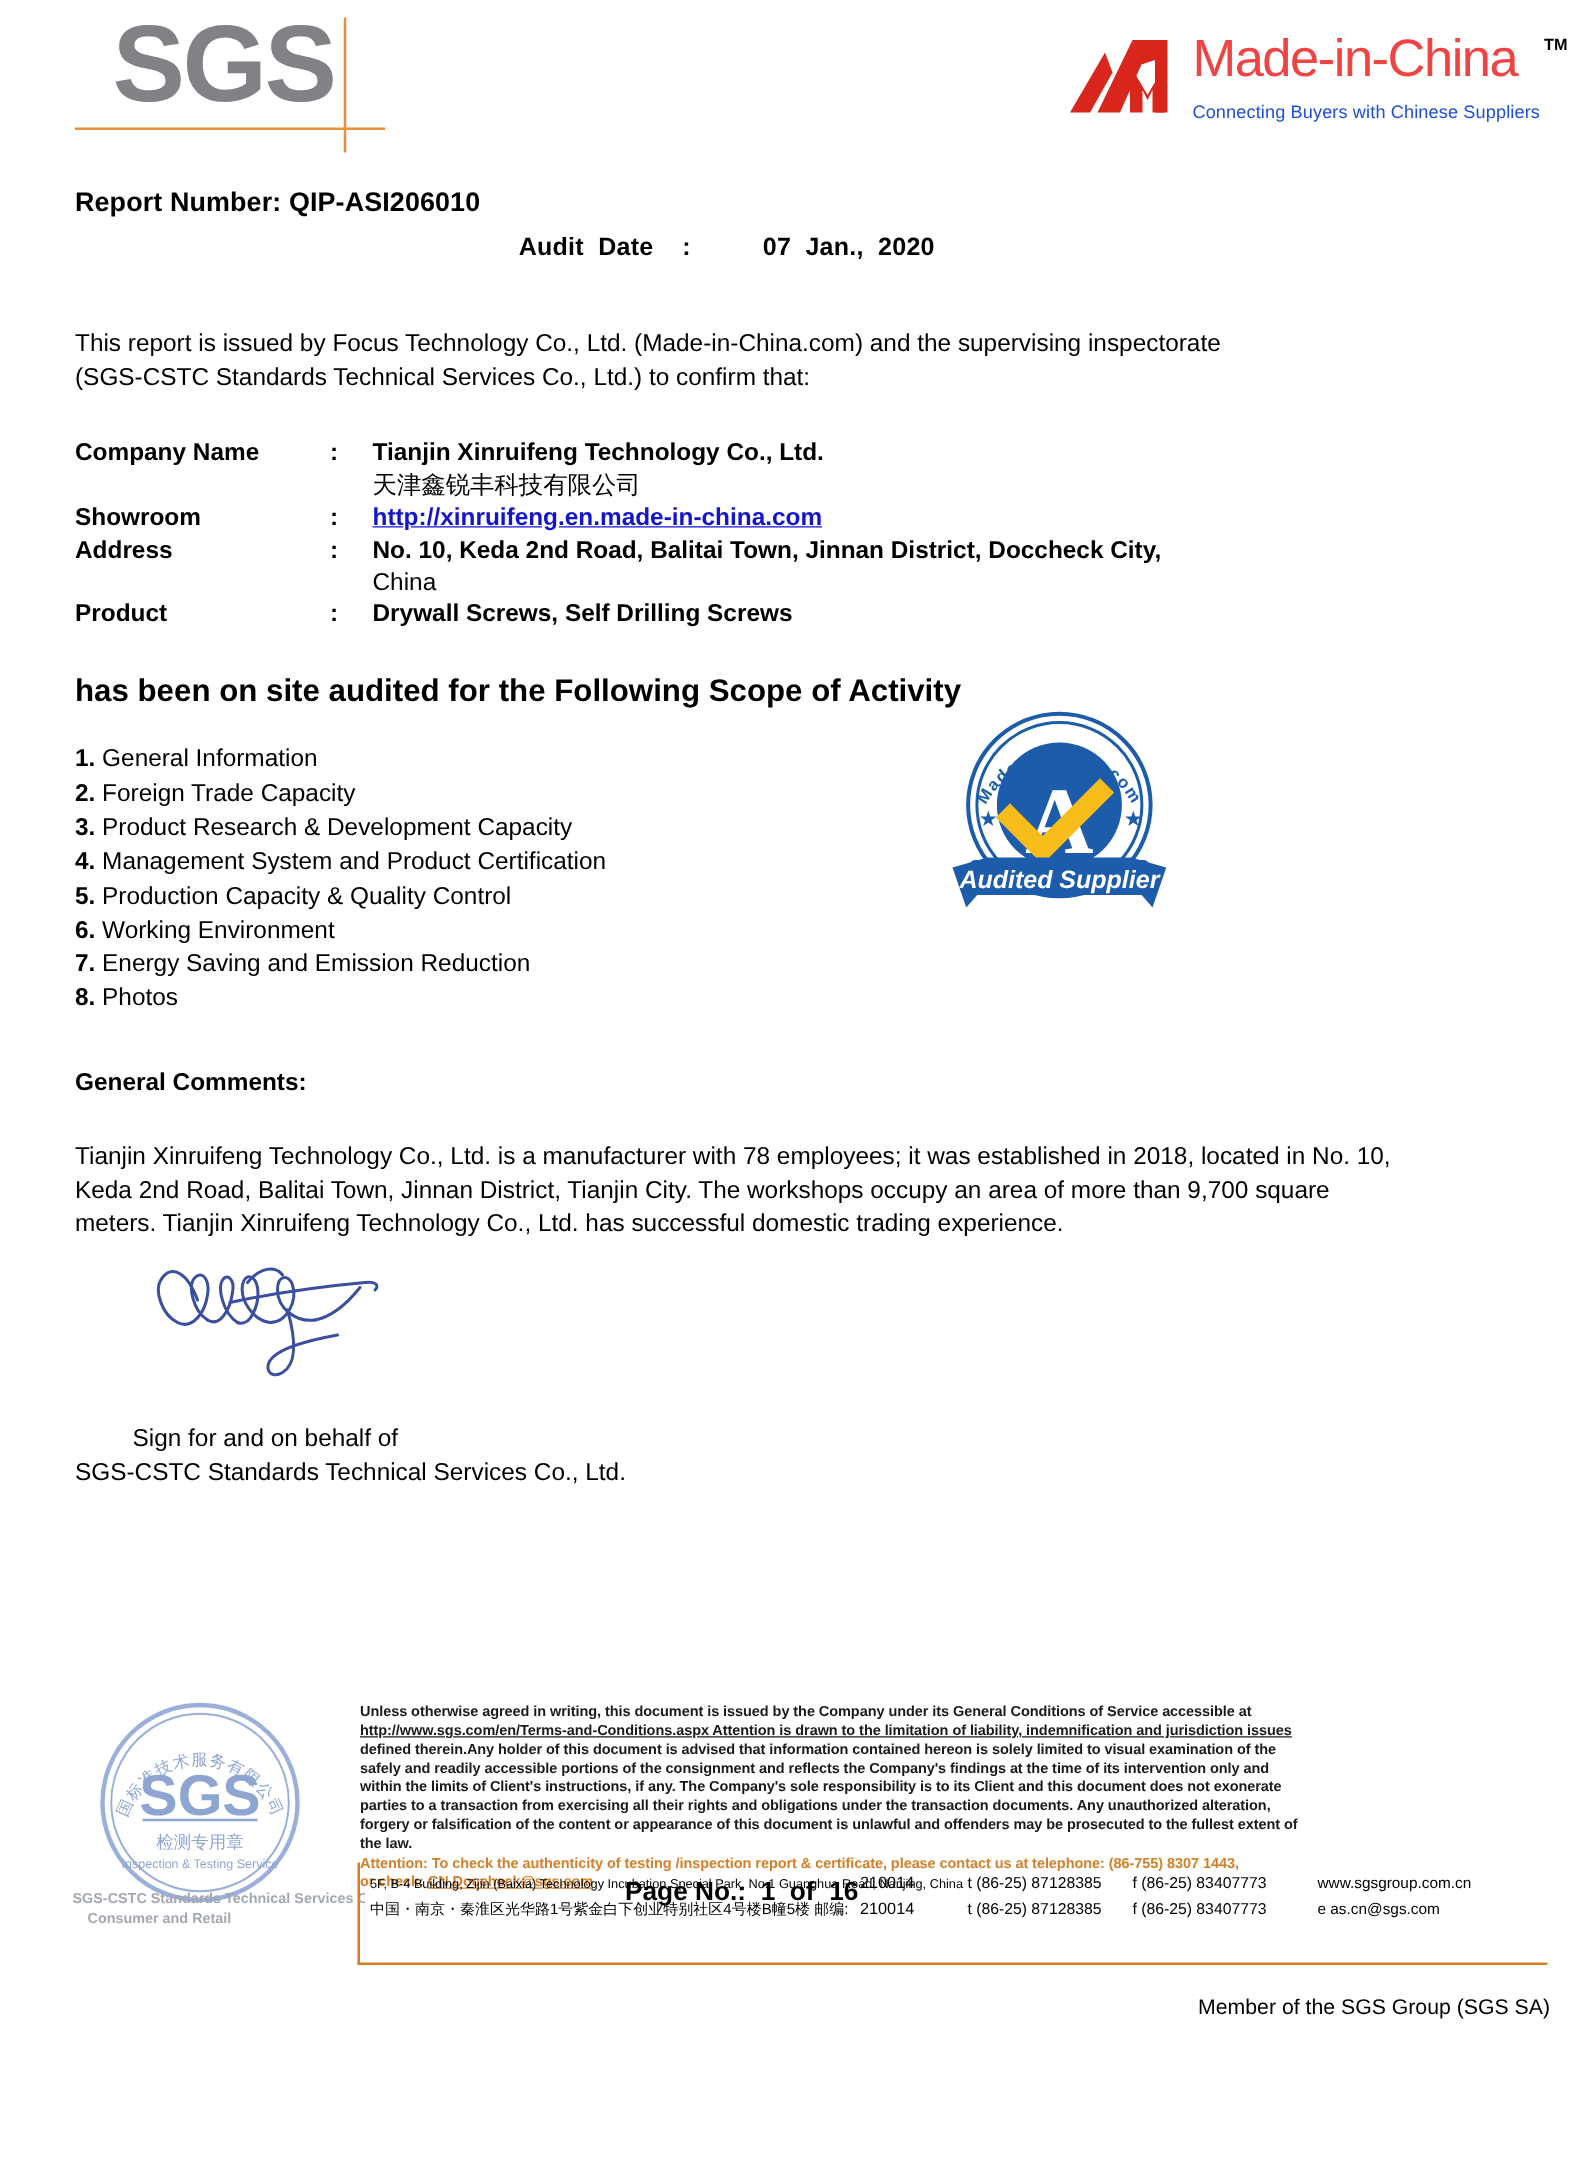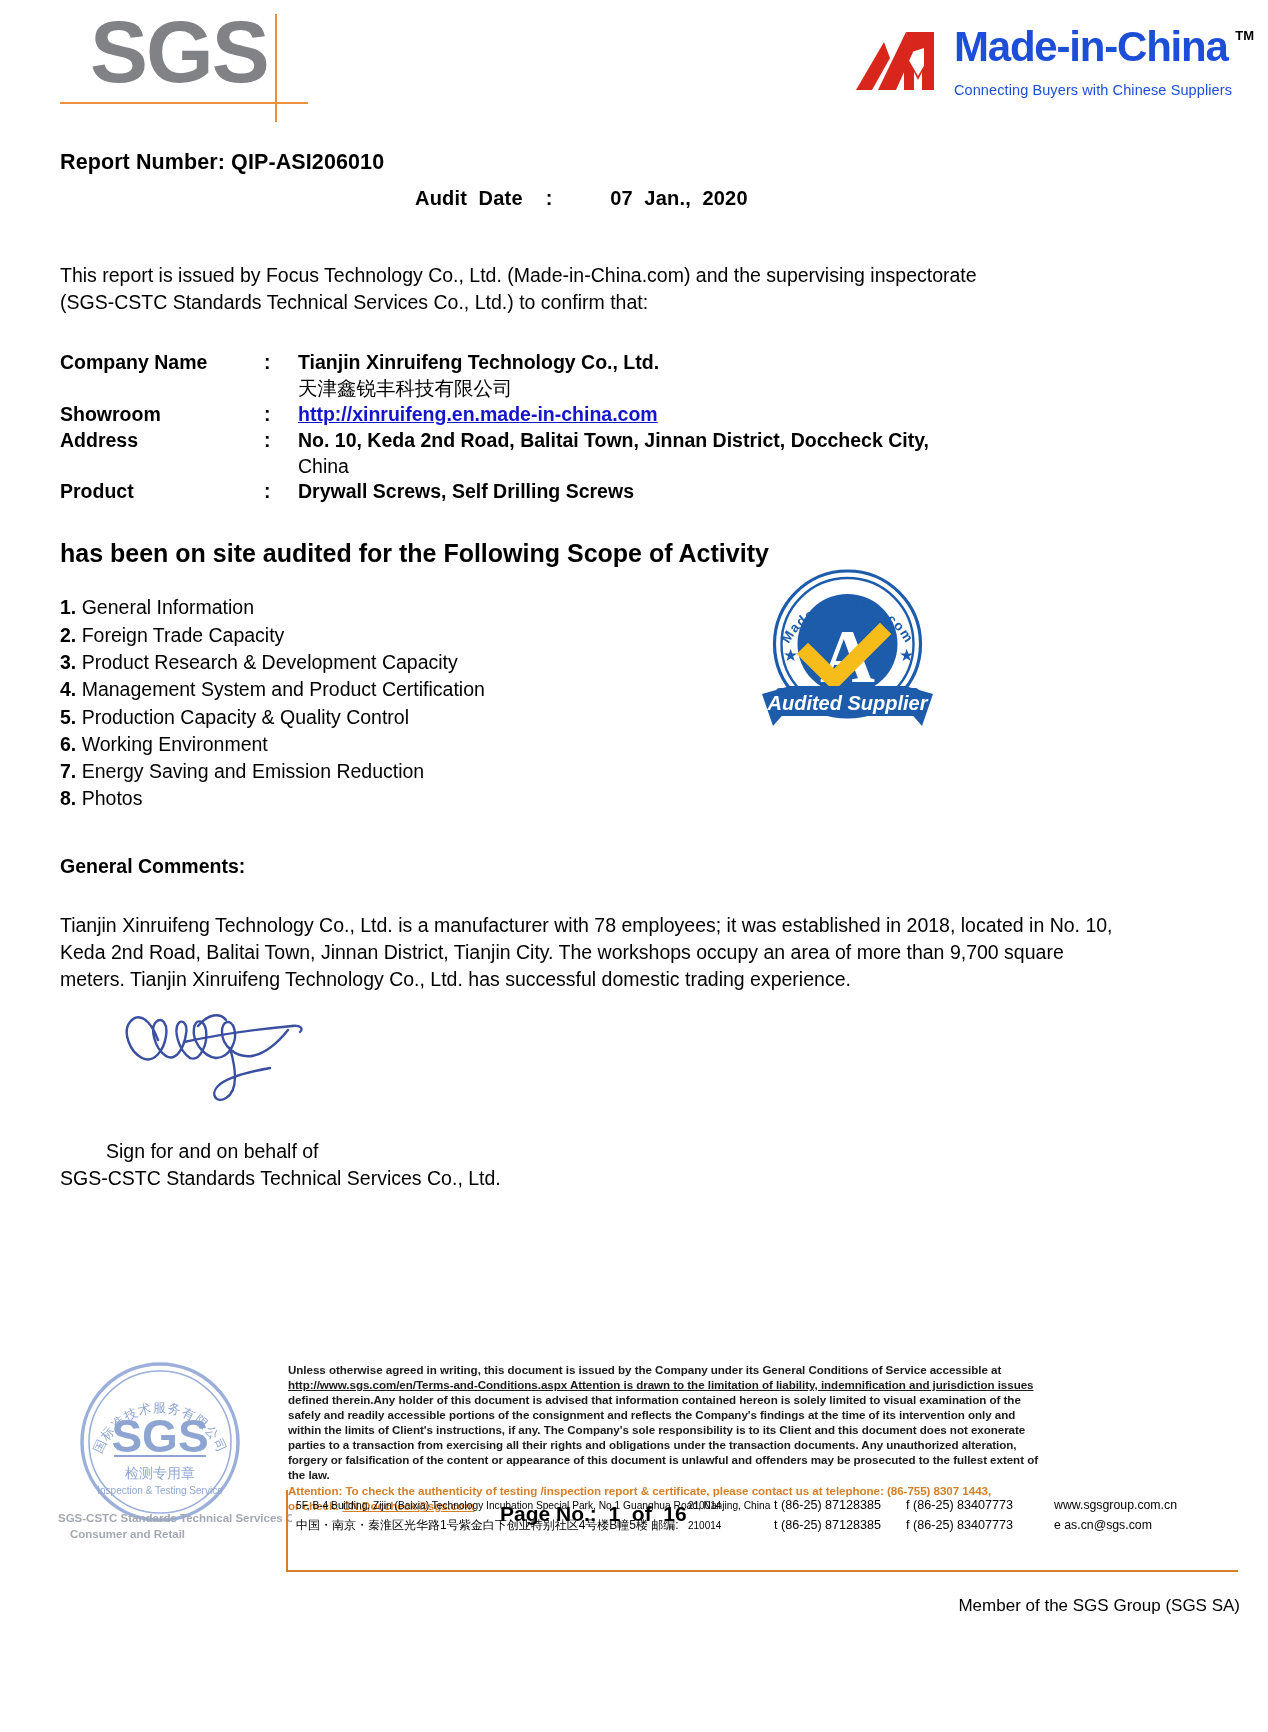--- a/index.html
+++ b/index.html
@@ -60,24 +60,24 @@
     right: 36px;
     top: 26px;
     height: 82px;
     display: flex;
     align-items: flex-start;
   }
   .mic-mark { width: 92px; height: 62px; flex: none; margin-top: 4px; }
   .mic-words { margin-left: 6px; position: relative; }
   .mic-title {
     font-size: 42px;
-    font-weight: bold;
+    font-weight: normal;
     letter-spacing: -1.2px;
     line-height: 1.02;
-    color: #1d4ed8;
+    color: #ef4444;
     white-space: nowrap;
   }
   .mic-tm {
     position: absolute;
     right: -22px;
     top: 2px;
     font-size: 13px;
     font-weight: bold;
   }
   .mic-sub {
@@ -238,21 +238,21 @@
   .addr-line {
     display: flex;
     align-items: baseline;
     font-size: 11px;
     line-height: 1.55;
     white-space: nowrap;
     color: #000;
   }
   .addr-line .a1 { width: 392px; font-size: 10.2px; }
   .addr-line .a1cn { width: 392px; font-size: 12px; }
-  .addr-line .zip { width: 86px; font-size: 10px; }
+  .addr-line .zip { width: 86px; font-size: 13px; }
   .addr-line .tel { width: 132px; font-size: 12.6px; }
   .addr-line .fax { width: 148px; font-size: 12.6px; }
   .addr-line .web { font-size: 12.3px; }
 
   .page-no {
     position: absolute;
     left: 500px;
     top: 154px;
     font-size: 21px;
     font-weight: bold;

